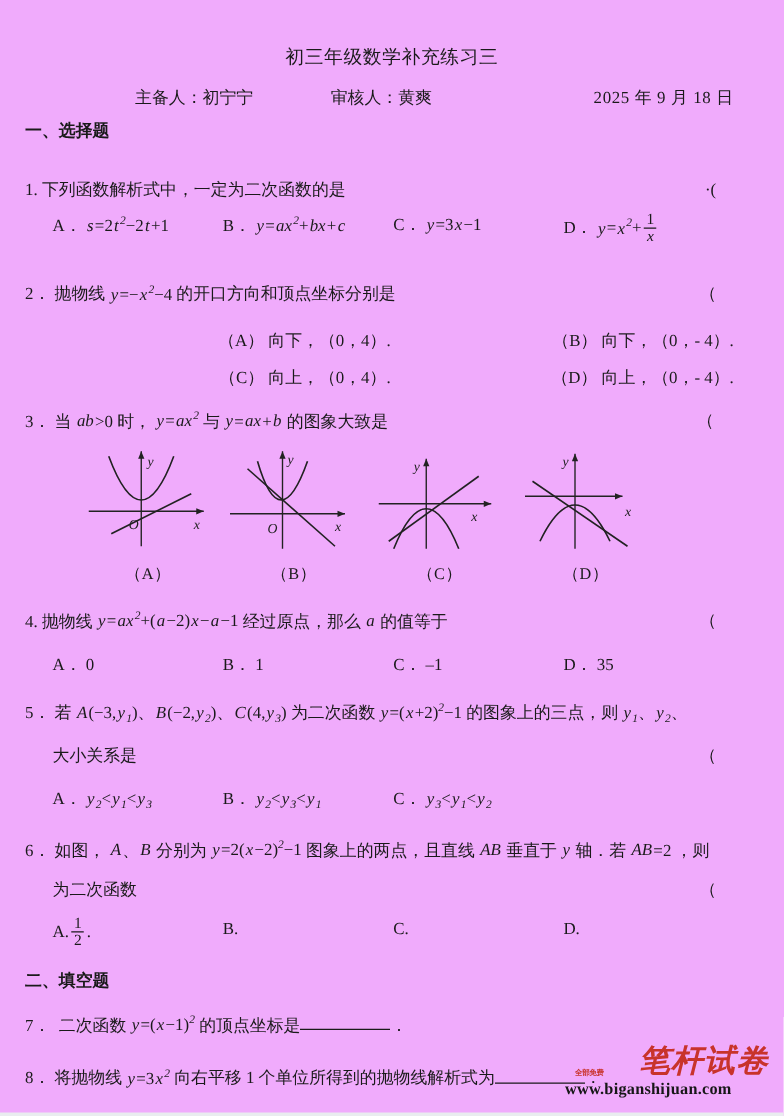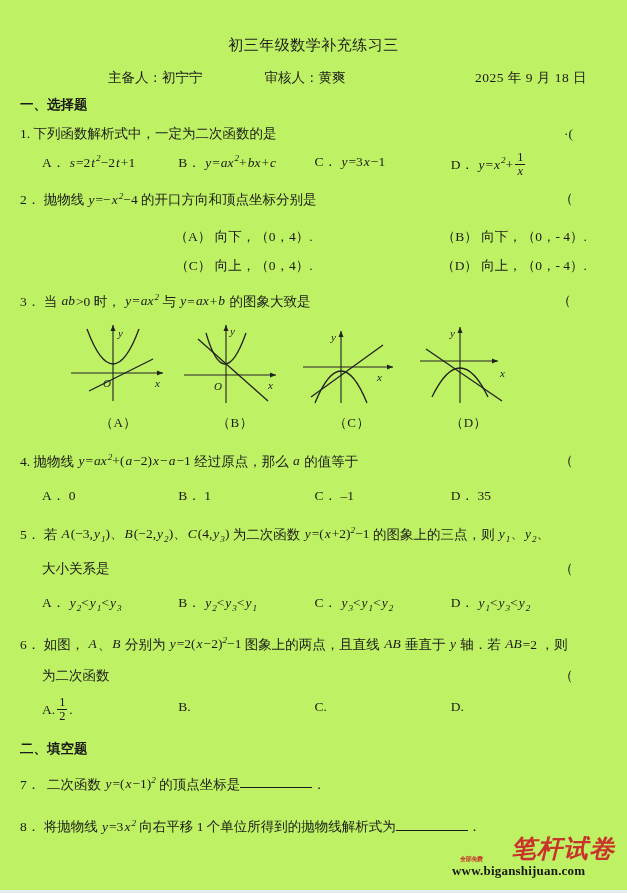--- a/index.html
+++ b/index.html
@@ -4,21 +4,21 @@
 <style>
   html, body {
     margin: 0;
     padding: 0;
     background: #ffffff;
   }
   .page {
     position: relative;
     width: 627px;
     height: 893px;
-    background: #bef264;
+    background: #f0abfc;
     font-family: "Liberation Serif", "DejaVu Serif", serif;
     color: #1a1a1a;
     overflow: hidden;
   }
   .title {
     text-align: center;
     font-size: 15px;
     letter-spacing: 0.5px;
     margin: 36px 0 0 0;
     font-weight: 400;
@@ -34,21 +34,21 @@
   .byline .reviewer { white-space: nowrap; margin-left: 62px; }
   .byline .date { white-space: nowrap; margin-left: auto; letter-spacing: 0.5px; }
 
   .section-head {
     font-size: 13.5px;
     font-weight: bold;
     margin: 9px 0 0 20px;
   }
   .q {
     position: relative;
-    margin: 10px 0 0 20px;
+    margin: 28px 0 0 20px;
     padding-right: 40px;
     font-size: 13.5px;
     line-height: 1.5;
   }
   .q-line { position: relative; }
   .paren {
     position: absolute;
     right: 14px;
     font-size: 13.5px;
   }
@@ -354,24 +354,20 @@
         <span class="m">y</span><sub>2</sub><span class="mr">&lt;</span><span class="m">y</span><sub>1</sub><span class="mr">&lt;</span><span class="m">y</span><sub>3</sub>
       </div>
       <div>
         <span>B．</span>
         <span class="m">y</span><sub>2</sub><span class="mr">&lt;</span><span class="m">y</span><sub>3</sub><span class="mr">&lt;</span><span class="m">y</span><sub>1</sub>
       </div>
       <div>
         <span>C．</span>
         <span class="m">y</span><sub>3</sub><span class="mr">&lt;</span><span class="m">y</span><sub>1</sub><span class="mr">&lt;</span><span class="m">y</span><sub>2</sub>
       </div>
-      <div>
-        <span>D．</span>
-        <span class="m">y</span><sub>1</sub><span class="mr">&lt;</span><span class="m">y</span><sub>3</sub><span class="mr">&lt;</span><span class="m">y</span><sub>2</sub>
-      </div>
     </div>
   </div>
 
   <div class="q" style="margin-top:18px;">
     <div class="q-line">
       <span>6．</span>
       <span>如图，</span>
       <span><span class="m">A</span>、<span class="m">B</span></span>
       <span>分别为</span>
       <span><span class="m">y</span><span class="mr">=2(</span><span class="m">x</span><span class="mr">−2)</span><sup>2</sup><span class="mr">−1</span></span>

